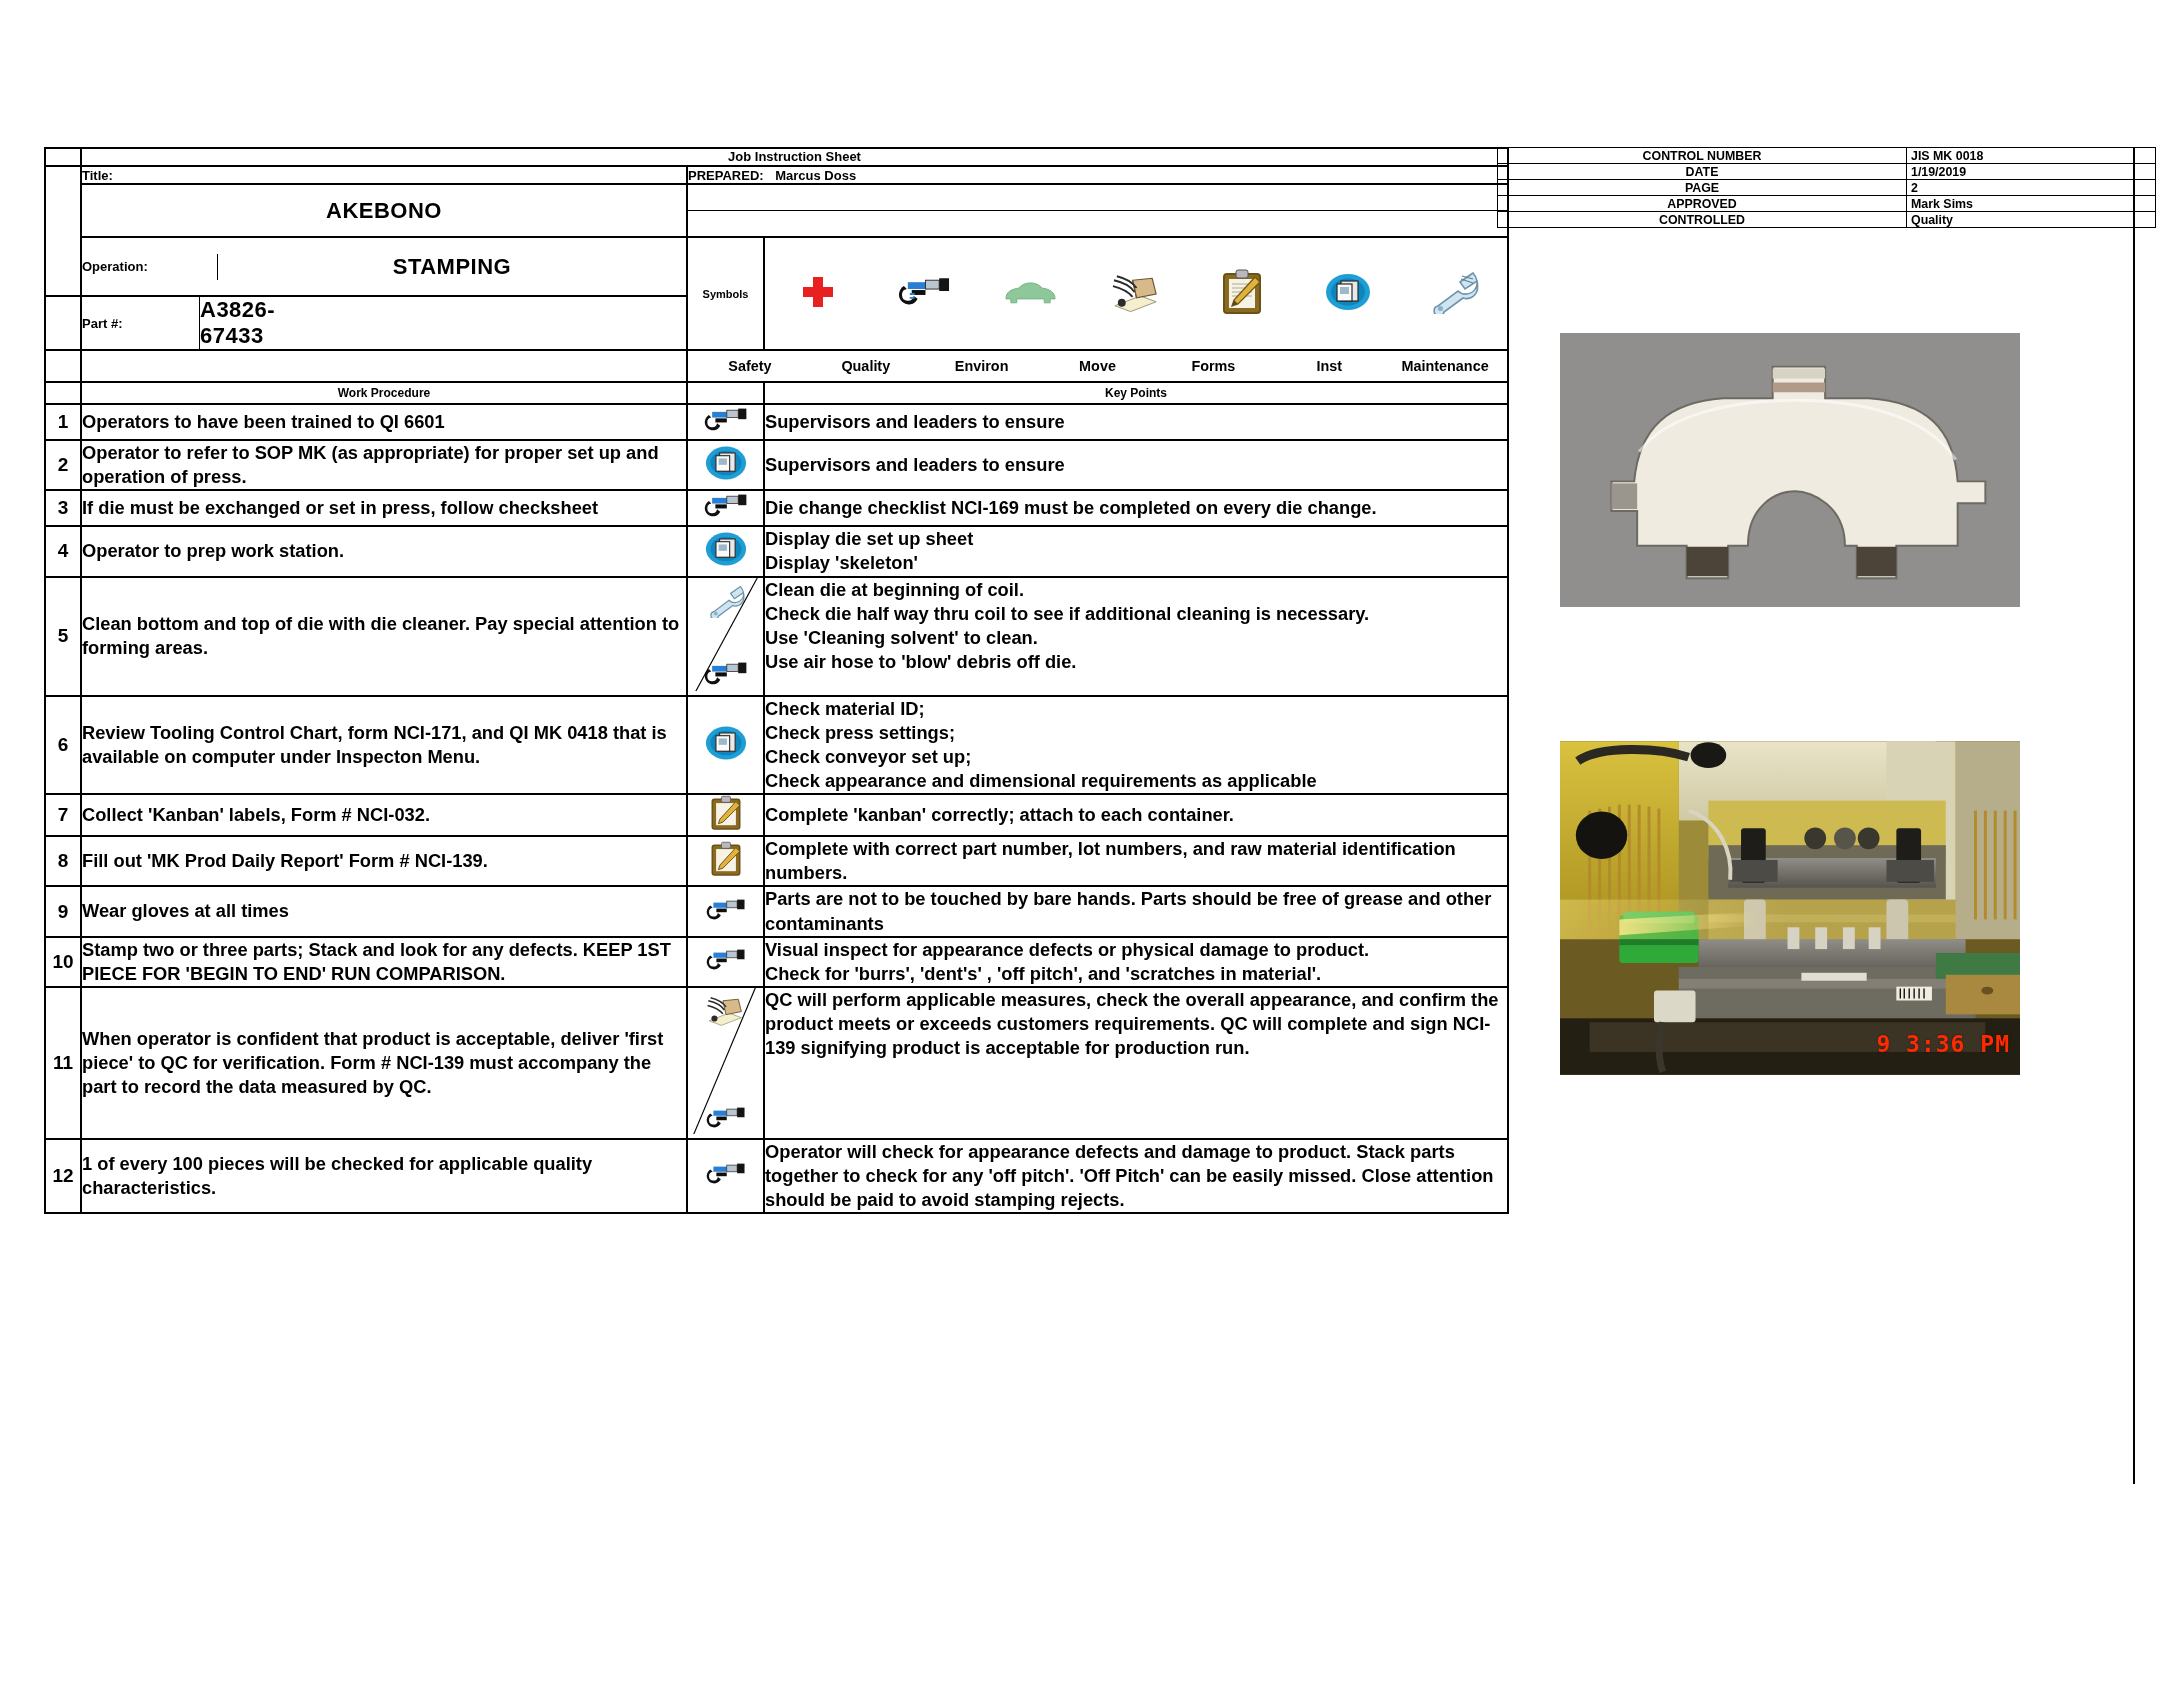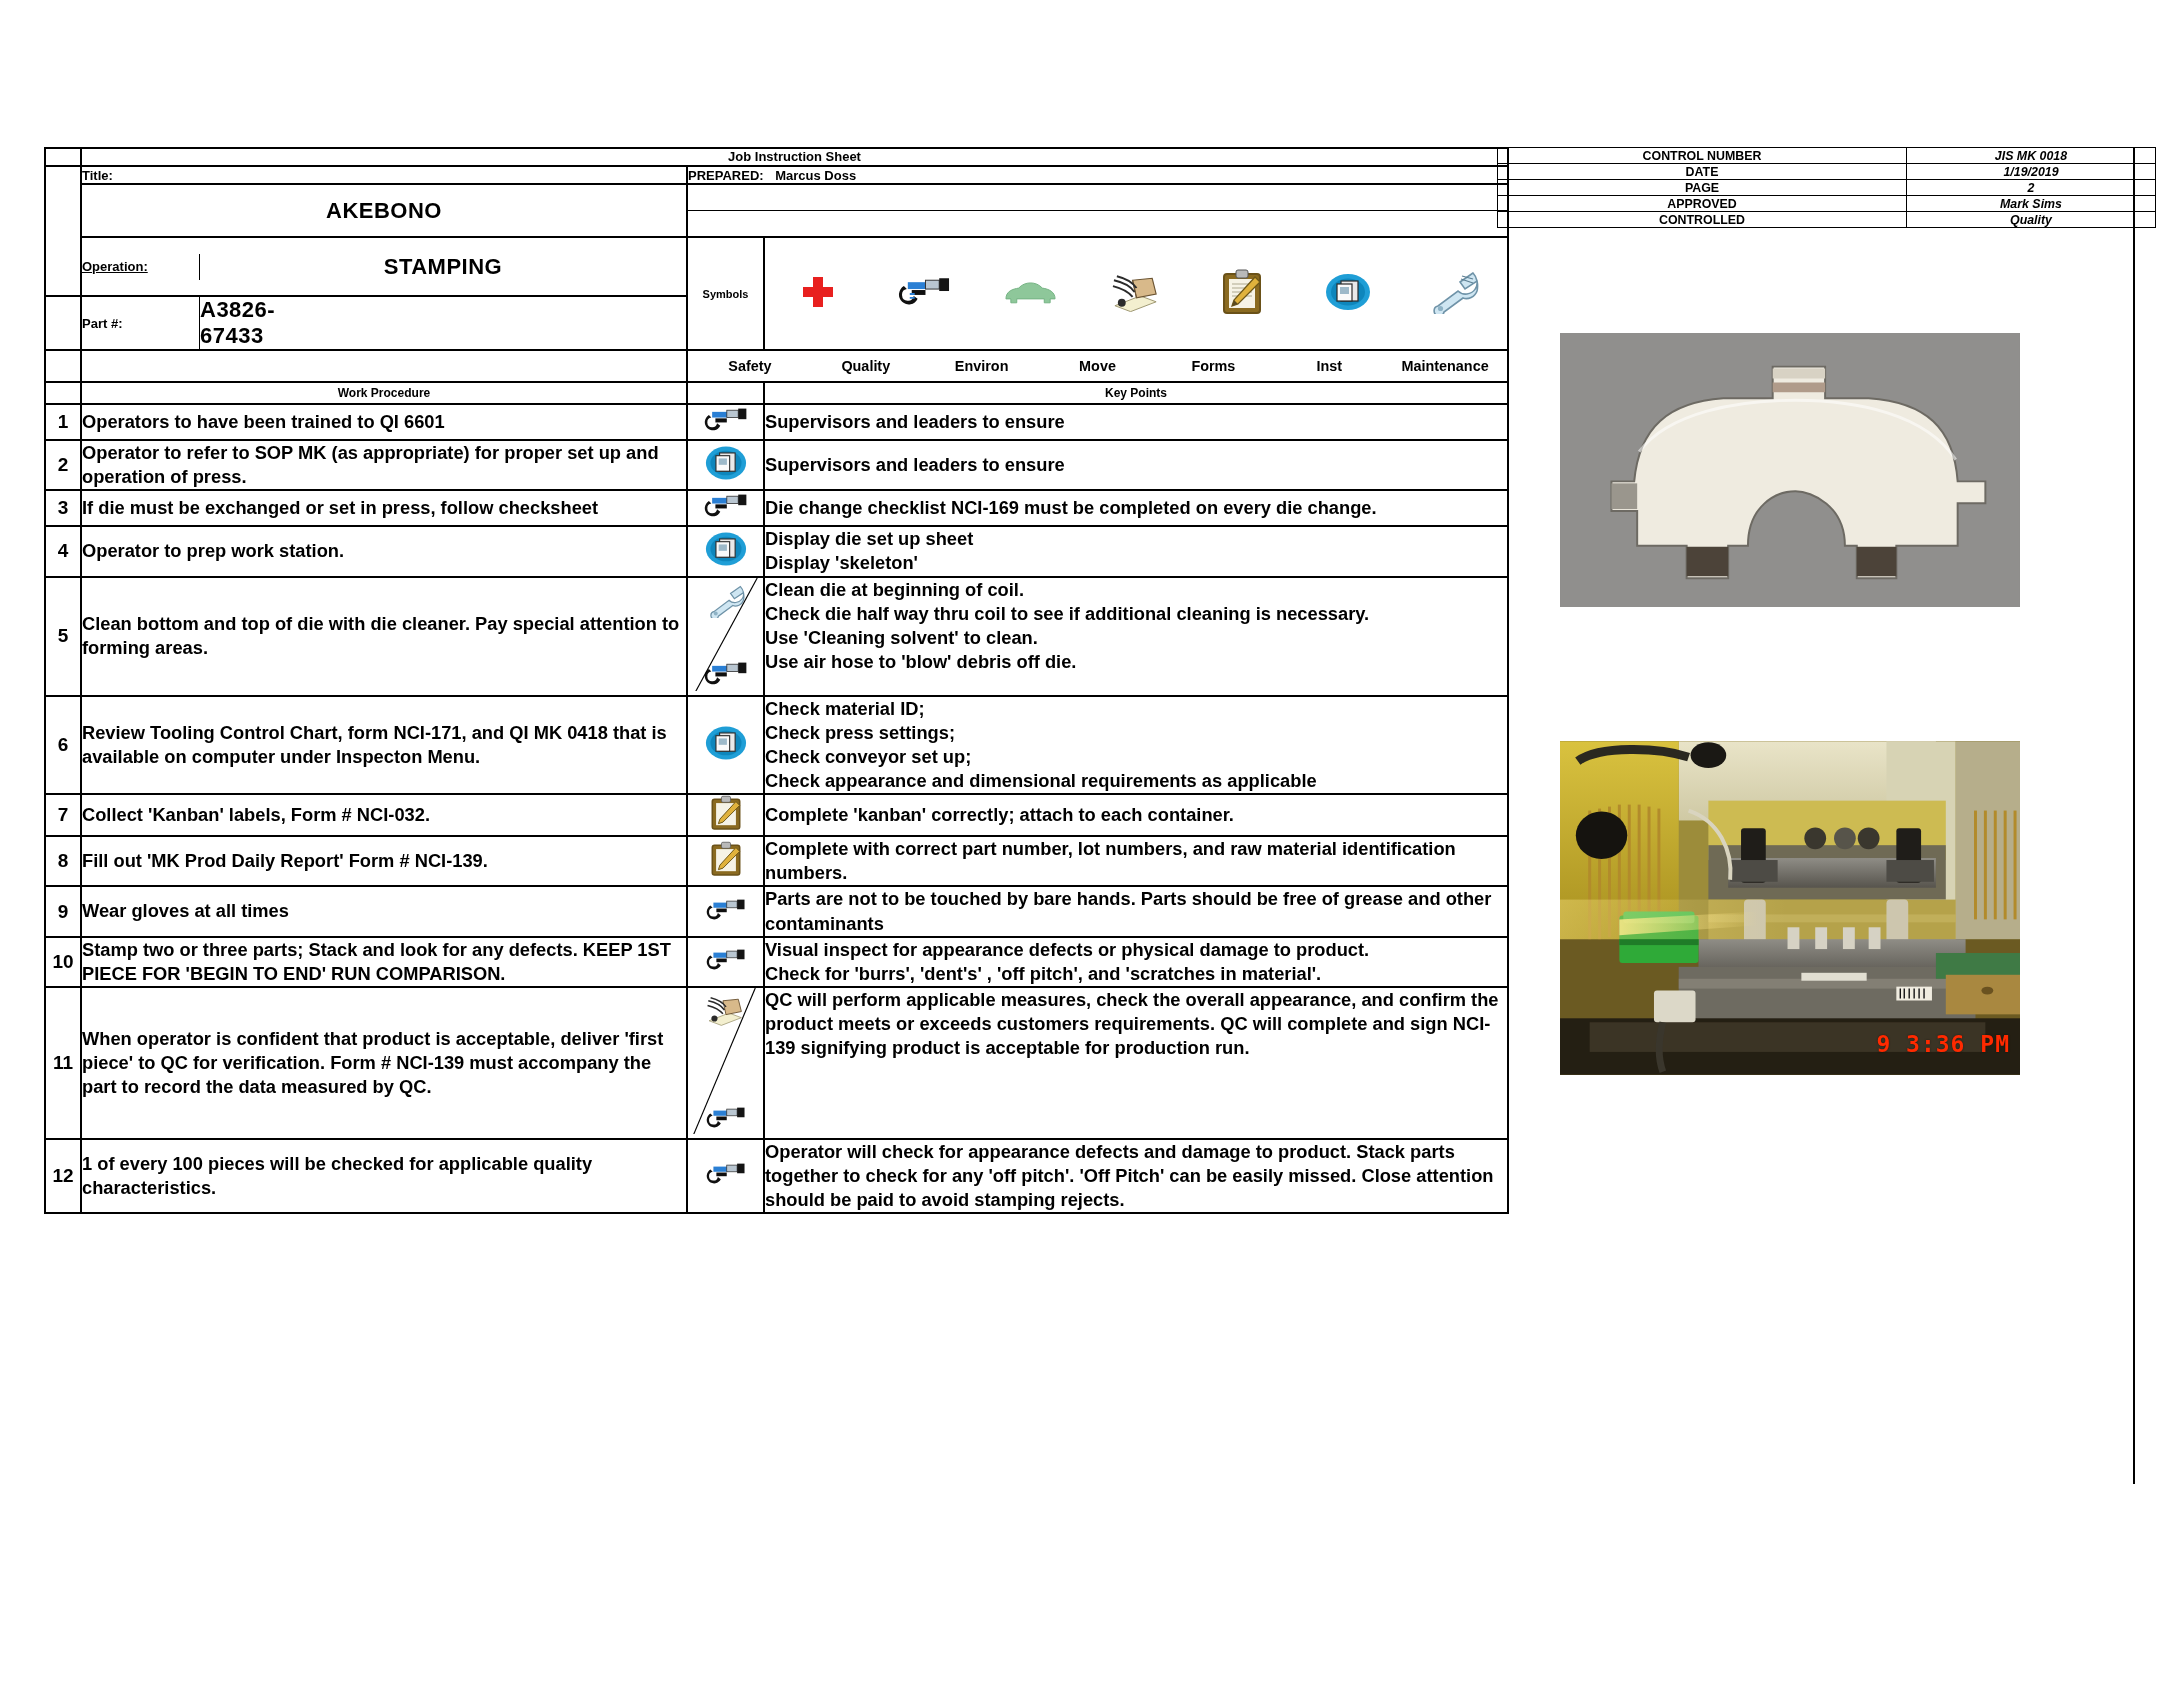--- a/index.html
+++ b/index.html
@@ -122,21 +122,21 @@
     table-layout: fixed;
   }
   .right-table td {
     border: 1.5px solid #000;
     height: 15px;
     font-size: 12.4px;
     font-weight: bold;
     padding: 0 4px;
   }
   .rt-label { text-align: center; width: 400px; }
-  .rt-value { text-align: center; width: 240px; font-style: italic; }
+  .rt-value { text-align: left; width: 240px; }
 
   
   .right-rule {
     position: absolute;
     left: 2133px;
     top: 147px;
     width: 0;
     height: 1337px;
     border-left: 2px solid #000;
   }
@@ -391,21 +391,21 @@
         <div style="height:25px;border-bottom:1.5px solid #000;"></div>
         <div style="height:25px;"></div>
       </td>
     </tr>
 
     <tr>
       <td style="height:57px;padding:0;">
         <table style="width:100%;border-collapse:collapse;table-layout:fixed;">
           <tbody>
                 <tr>
-            <td style="width:117px;border:none;border-right:1.5px solid #000;text-decoration:underline;" class="label-sm">Operation:</td>
+            <td style="width:135px;border:none;border-right:1.5px solid #000;" class="label-sm">Operation:</td>
             <td style="border:none;" class="big-center">STAMPING</td>
           </tr>
         </tbody>
             </table>
       </td>
       <td rowspan="2" class="symbols-label" style="vertical-align:middle;">Symbols</td>
       <td rowspan="2" style="padding:0;">
         <div class="sym-grid">
 
           <div class="sym-cell">

